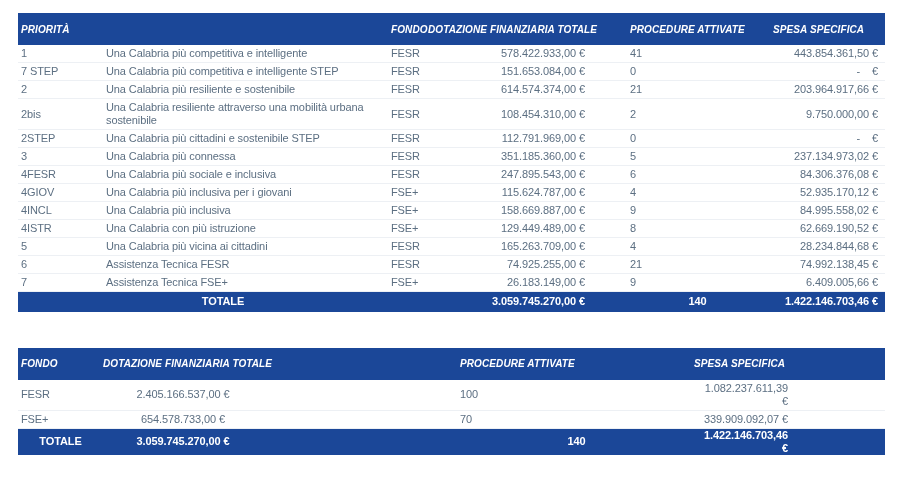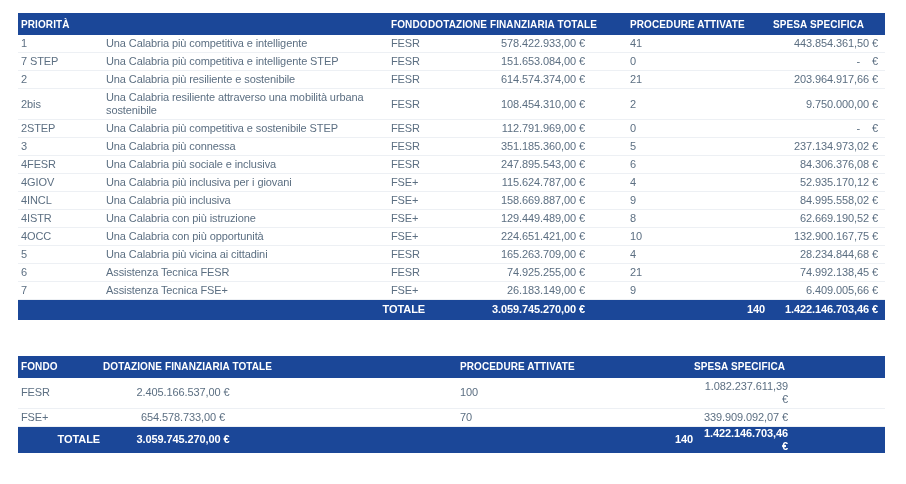--- a/index.html
+++ b/index.html
@@ -21,25 +21,26 @@
     border-collapse: collapse;
     table-layout: fixed;
     width: 867px;
   }
   thead th {
     background: var(--blue);
     color: #ffffff;
     font-size: 10px;
     font-weight: bold;
     text-align: left;
-    height: 22px;
+    height: 32px;
     padding: 0 0 0 3px;
     letter-spacing: 0.1px;
     white-space: nowrap;
     overflow: visible;
+    font-style: italic;
   }
   tbody td {
     color: var(--text);
     font-size: 11px;
     line-height: 13px;
     height: 17px;
     padding: 2px 0 2px 3px;
     border-bottom: 1px solid var(--border);
     vertical-align: middle;
     letter-spacing: -0.1px;
@@ -55,21 +56,21 @@
   #table-fondi th.h-proc2, #table-fondi td.proc2 { padding-left: 3px; }
   #table-fondi th.h-spesa2 { padding-left: 1px; }
 
   tr.total-row td, tr.total-row th {
     background: var(--blue);
     color: #ffffff;
     font-weight: bold;
     font-size: 11px;
     height: 20px;
     border-bottom: none;
-    text-align: right;
+    text-align: center;
     padding-top: 0; padding-bottom: 0;
   }
   tr.total-row td.num { text-align: right; }
   tr.total-row td.num-spesa { text-align: right; }
 
   #table-fondi { margin-top: 36px; }
 
   .update-note {
     margin-top: 33px;
     font-size: 12px;
@@ -129,21 +130,21 @@
         <tr>
           <td>2bis</td>
           <td>Una Calabria resiliente attraverso una mobilità urbana sostenibile</td>
           <td>FESR</td>
           <td class="num">108.454.310,00 €</td>
           <td class="proc">2</td>
           <td class="num-spesa">9.750.000,00 €</td>
         </tr>
         <tr>
           <td>2STEP</td>
-          <td>Una Calabria più competitiva e sostenibile STEP</td>
+          <td>Una Calabria più cittadini e sostenibile STEP</td>
           <td>FESR</td>
           <td class="num">112.791.969,00 €</td>
           <td class="proc">0</td>
           <td class="num-spesa">-&nbsp;&nbsp;&nbsp;&nbsp;€</td>
         </tr>
         <tr>
           <td>3</td>
           <td>Una Calabria più connessa</td>
           <td>FESR</td>
           <td class="num">351.185.360,00 €</td>
@@ -174,28 +175,20 @@
           <td class="proc">9</td>
           <td class="num-spesa">84.995.558,02 €</td>
         </tr>
         <tr>
           <td>4ISTR</td>
           <td>Una Calabria con più istruzione</td>
           <td>FSE+</td>
           <td class="num">129.449.489,00 €</td>
           <td class="proc">8</td>
           <td class="num-spesa">62.669.190,52 €</td>
-        </tr>
-        <tr>
-          <td>4OCC</td>
-          <td>Una Calabria con più opportunità</td>
-          <td>FSE+</td>
-          <td class="num">224.651.421,00 €</td>
-          <td class="proc">10</td>
-          <td class="num-spesa">132.900.167,75 €</td>
         </tr>
         <tr>
           <td>5</td>
           <td>Una Calabria più vicina ai cittadini</td>
           <td>FESR</td>
           <td class="num">165.263.709,00 €</td>
           <td class="proc">4</td>
           <td class="num-spesa">28.234.844,68 €</td>
         </tr>
         <tr>

